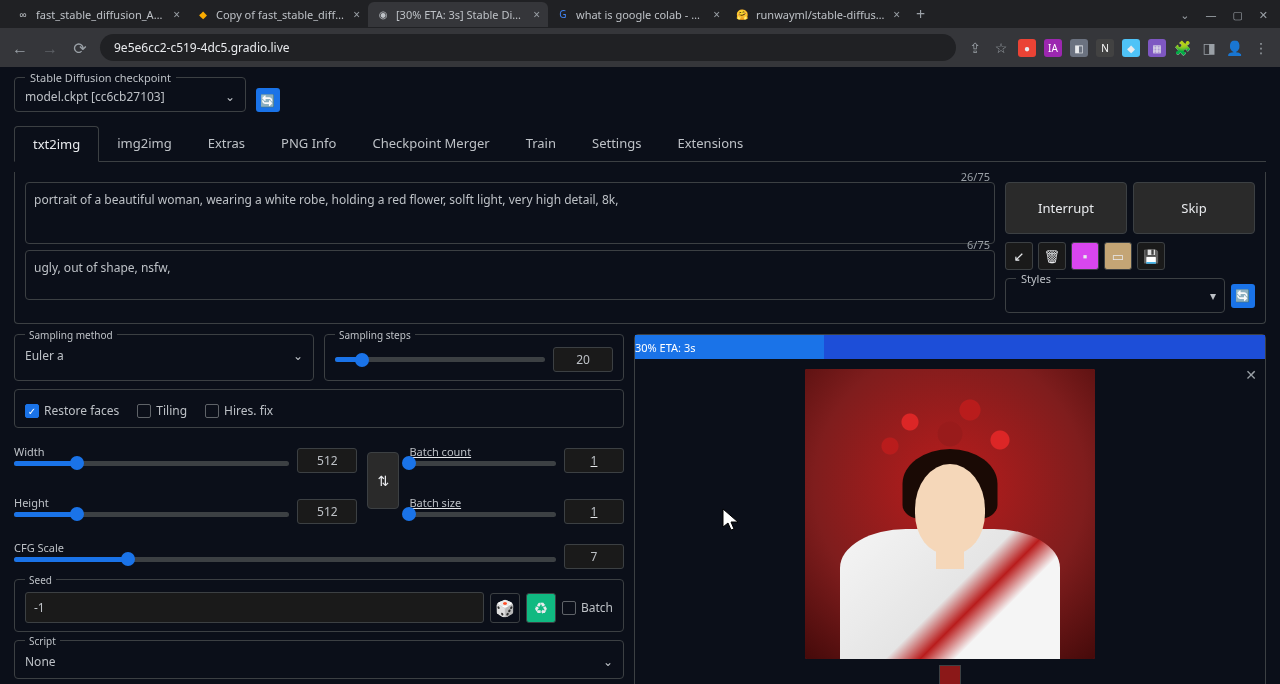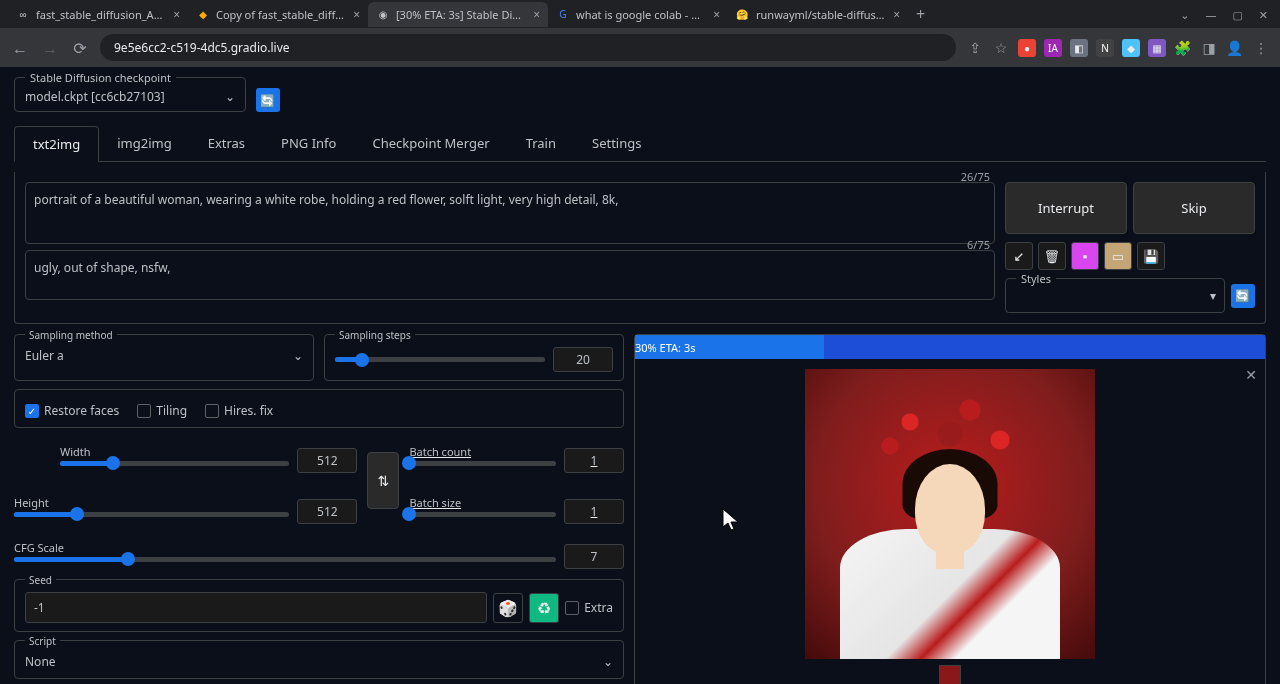--- a/index.html
+++ b/index.html
@@ -178,20 +178,21 @@
   </div>
 
   <div class="nav-tabs">
     <div class="nav-tab active">txt2img</div>
     <div class="nav-tab">img2img</div>
     <div class="nav-tab">Extras</div>
     <div class="nav-tab">PNG Info</div>
     <div class="nav-tab">Checkpoint Merger</div>
     <div class="nav-tab">Train</div>
     <div class="nav-tab">Settings</div>
+    <div class="nav-tab">Extensions</div>
   </div>
 
   <div class="main-layout">
     <div class="left-col">
 
       <div class="prompt-box" style="height:62px;">
         <span class="token-count">26/75</span>
         <textarea class="prompt-textarea" style="height: 58px;">portrait of a beautiful woman, wearing a white robe, holding a red flower, solft light, very high detail, 8k,</textarea>
       </div>
       <div class="prompt-box" style="height:50px;">
@@ -274,21 +275,21 @@
           </label>
           <label class="cb">
             <span class="cb-box"></span>
             <span>Hires. fix</span>
           </label>
         </div>
       </div>
 
       <div class="row">
         <div style="flex:1.6;">
-          <div class="slider-row" style="margin-bottom:14px;margin-left:46px;">
+          <div class="slider-row" style="margin-bottom:14px;">
             <div class="slider-wrap">
               <span class="slider-label">Width</span>
               <div class="slider-track">
                   <div class="slider-fill" style="width:23%"></div>
                   <div class="slider-thumb" style="left:23%"></div>
                 </div>
             </div>
             <input class="num-input" style="margin-top: 12px;" value="512">
           </div>
           <div class="slider-row">
@@ -343,21 +344,21 @@
         <div class="seed-row">
           <input class="seed-input" value="-1" style="">
           <div class="seed-btn">
               <span>🎲</span>
             </div>
           <div class="seed-btn green">
               <span>♻</span>
             </div>
           <label class="cb">
             <span class="cb-box"></span>
-            <span>Extra</span>
+            <span>Batch</span>
           </label>
         </div>
       </div>
 
       <div class="param-group">
         <span class="param-label">Script</span>
         <div class="select-box" style="min-width:auto;">
           <span>None</span>
           <span>⌄</span>
         </div>

